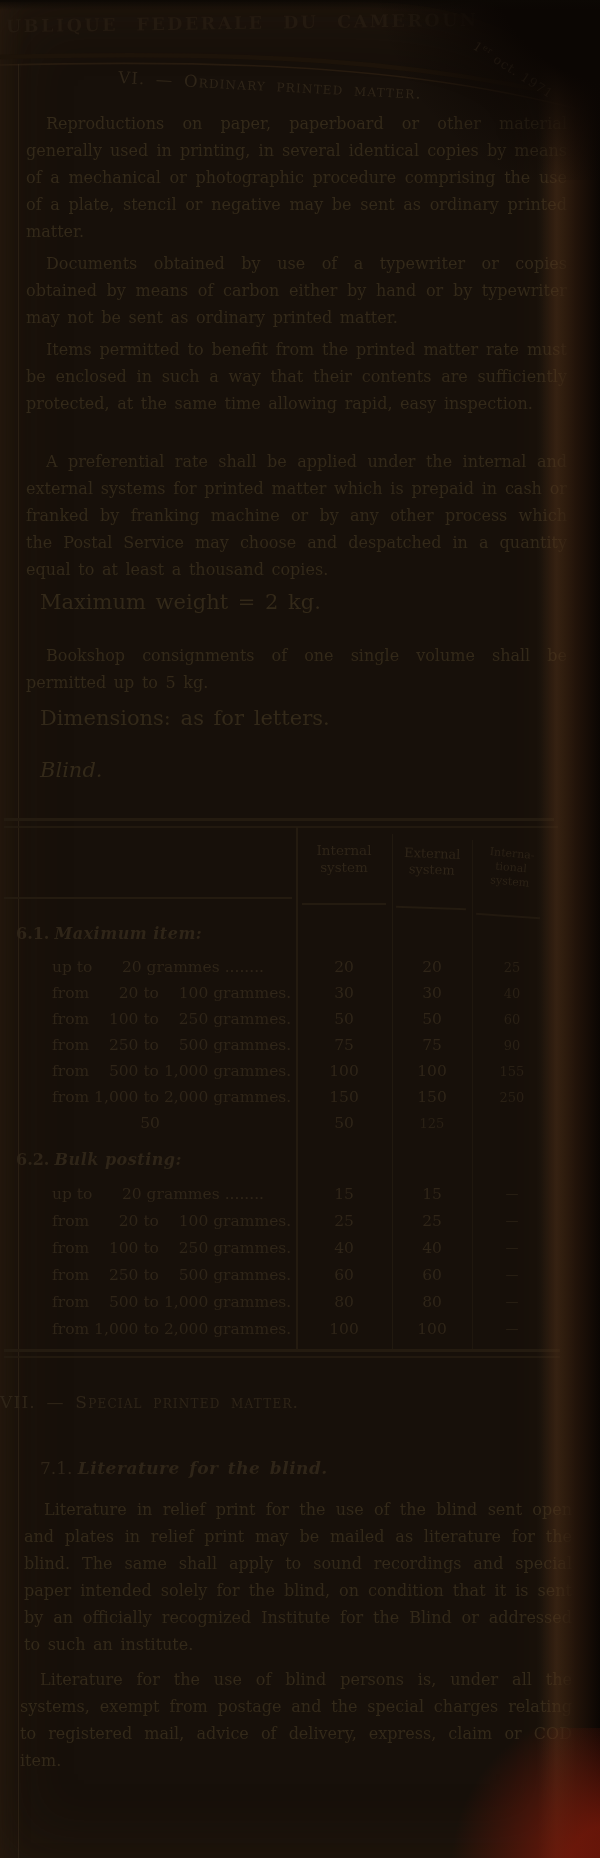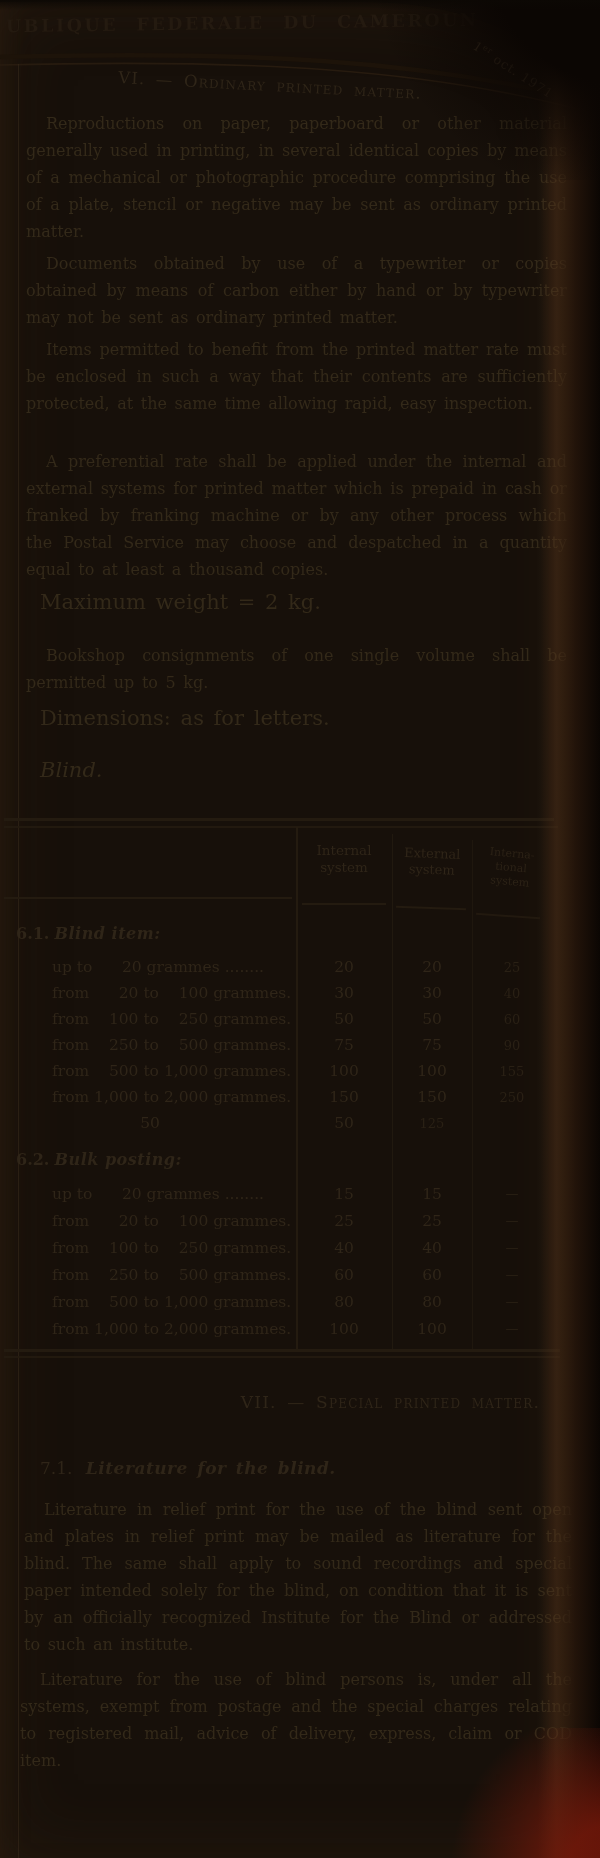--- a/index.html
+++ b/index.html
@@ -38,21 +38,21 @@
     position:absolute;right:40px;top:62px;font-size:12.5px;color:#4a3b28;
     transform:rotate(33deg);letter-spacing:1px;white-space:nowrap;
   }
   .datefold sup{font-size:8px;}
 
   .sec-head{
     position:absolute;font-variant:small-caps;letter-spacing:1.2px;word-spacing:4px;
     font-size:16.5px;color:#2f2518;white-space:nowrap;
   }
   .head-vi{left:118px;top:76px;transform:rotate(3deg);}
-  .head-vii{left:0;right:60px;top:1392px;text-align:right;transform:none;font-size:17px;}
+  .head-vii{left:0;right:60px;top:1392px;text-align:left;transform:none;font-size:17px;}
 
   .para{
     position:absolute;left:26px;width:541px;
     font-size:16px;line-height:27px;word-spacing:2.5px;color:#332919;
     text-align:justify;text-indent:20px;
   }
   .single{position:absolute;left:40px;font-size:21px;color:#332919;white-space:nowrap;word-spacing:3px;}
   .italic{font-style:italic;}
 
   
@@ -81,21 +81,21 @@
   .tgroup .gtitle{font-weight:bold;font-style:italic;letter-spacing:.5px;}
   .gap{margin-top:10px;}
   .tcell-label{padding-left:48px;white-space:pre;font-size:15.5px;}
   .tcell-val{text-align:center;font-size:15.5px;}
   .tcell-intl{font-size:13px;opacity:.78;}
 
   .subhead{
     position:absolute;left:40px;top:1458px;font-size:17px;color:#2f2518;white-space:nowrap;
   }
   .subhead .sh-num{font-weight:normal;}
-  .subhead .sh-title{font-weight:bold;font-style:italic;letter-spacing:.5px;word-spacing:3px;margin-left:8px;}
+  .subhead .sh-title{font-weight:bold;font-style:italic;letter-spacing:.5px;word-spacing:3px;}
 </style>
 </head>
 <body>
 
 <div class="photo">
   <div class="page"></div>
 
   <div class="masthead">UBLIQUE FEDERALE DU CAMEROUN</div>
 
   <svg class="toprules" viewBox="0 0 600 140">
@@ -134,21 +134,21 @@
 system</div>
     <div class="thead th-ext">External
 system</div>
     <div class="thead th-intl">Interna-
 tional
 system</div>
 
     <div class="tbody">
       <div class="tgroup">
         <span class="gnum">6.1.</span>
-        <span class="gtitle">Blind item:</span>
+        <span class="gtitle">Maximum item:</span>
       </div>
 
       <div class="trow">
         <div class="tcell-label">up to      20 grammes ........</div>
         <div class="tcell-val">20</div>
         <div class="tcell-val">20</div>
         <div class="tcell-val tcell-intl">25</div>
       </div>
       <div class="trow">
         <div class="tcell-label">from      20 to    100 grammes.</div>

